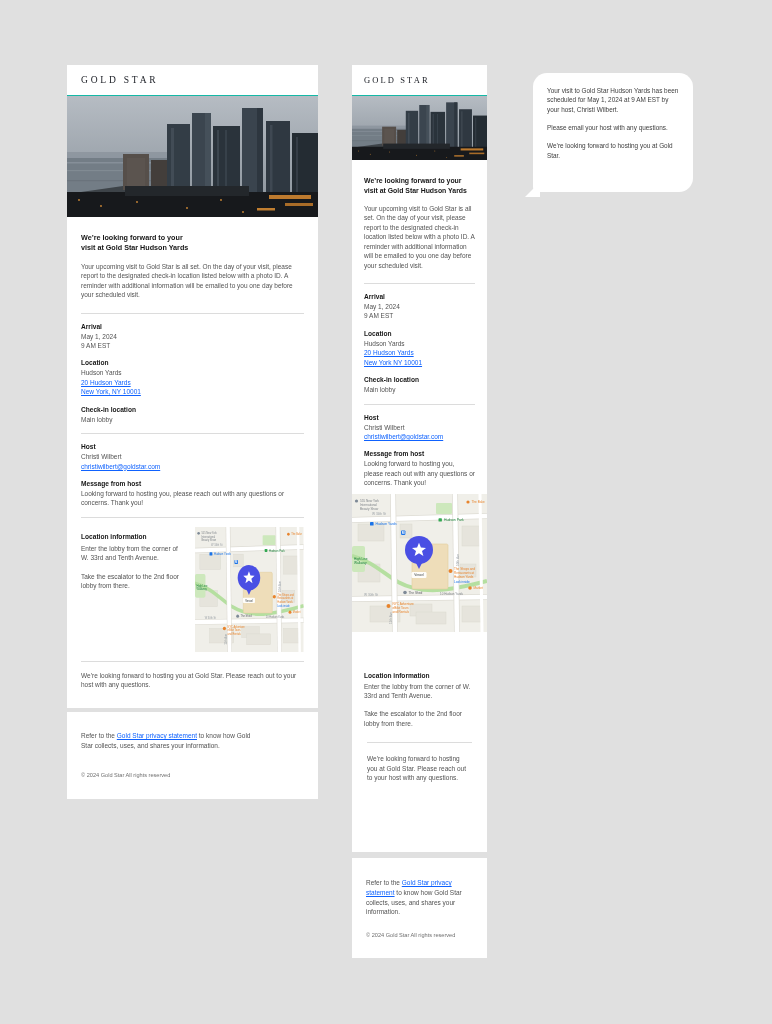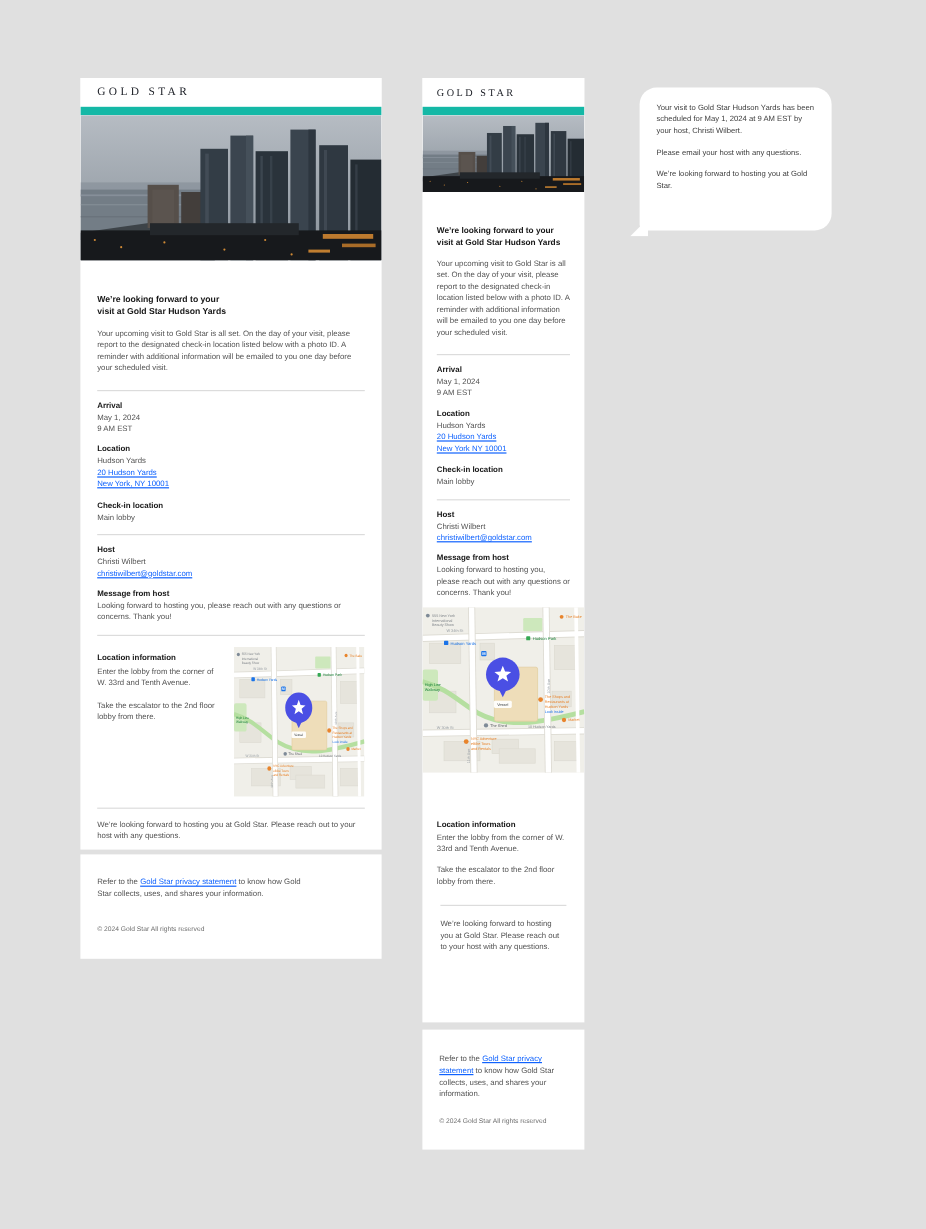--- a/index.html
+++ b/index.html
@@ -4,29 +4,29 @@
 <style>
   * { margin:0; padding:0; box-sizing:border-box; }
   html,body { background:#e0e0e0; }
   .page {
     position:relative; width:772px; height:1024px; background:#e0e0e0;
     font-family:"Liberation Sans", sans-serif; color:#161616; overflow:hidden;
   }
   .card { position:absolute; background:#ffffff; overflow:hidden; }
 
   
-  .em-header { height:31px; display:flex; align-items:center; padding:0 14px; border-bottom:7px solid #14b8a6; background:#fff; }
+  .em-header { height:31px; display:flex; align-items:center; padding:0 14px; border-bottom:1px solid #14b8a6; background:#fff; }
   .wordmark { font-family:"Liberation Serif", serif; font-size:9.5px; letter-spacing:2.8px; color:#20232a; font-weight:400; }
   .wordmark.sm { font-size:8.5px; letter-spacing:2.1px; }
   .hero { display:block; }
 
   .content { padding:12px 14px 0 14px; }
   .content.sm { padding:12px 12px 0 12px; }
 
-  .h-title { font-size:7.2px; font-weight:bold; line-height:1.38; color:#161616; margin:16px 0 9px 0; }
+  .h-title { font-size:7.2px; font-weight:bold; line-height:1.38; color:#161616; margin:4px 0 9px 0; }
   .body-text { font-size:6.5px; line-height:1.45; color:#525252; }
   .intro { margin-bottom:13px; }
 
   .rule { border:none; border-top:1px solid #dcdcdc; margin:9px 0; }
   .rule.inset { margin:14px 3px 11px 3px; }
 
   .field { margin-bottom:9px; }
   .label { font-size:6.6px; font-weight:bold; color:#161616; margin-bottom:2px; }
   .value { font-size:6.5px; line-height:1.45; color:#525252; }
   a.link { color:#0f62fe; text-decoration:underline; cursor:pointer; }

